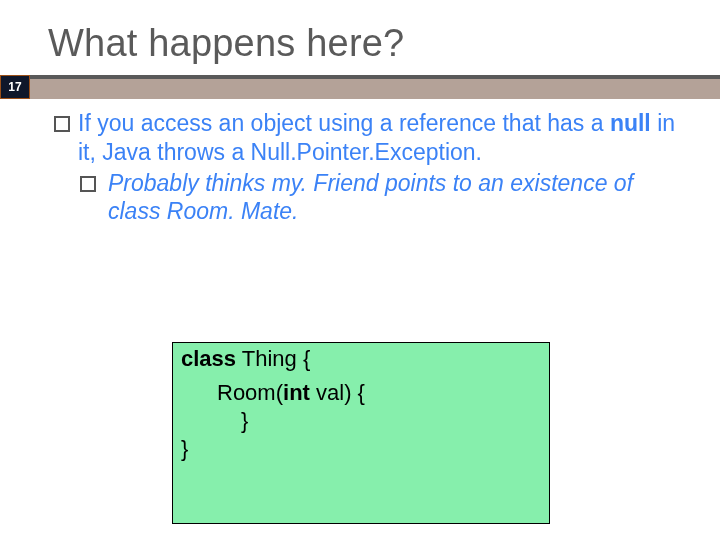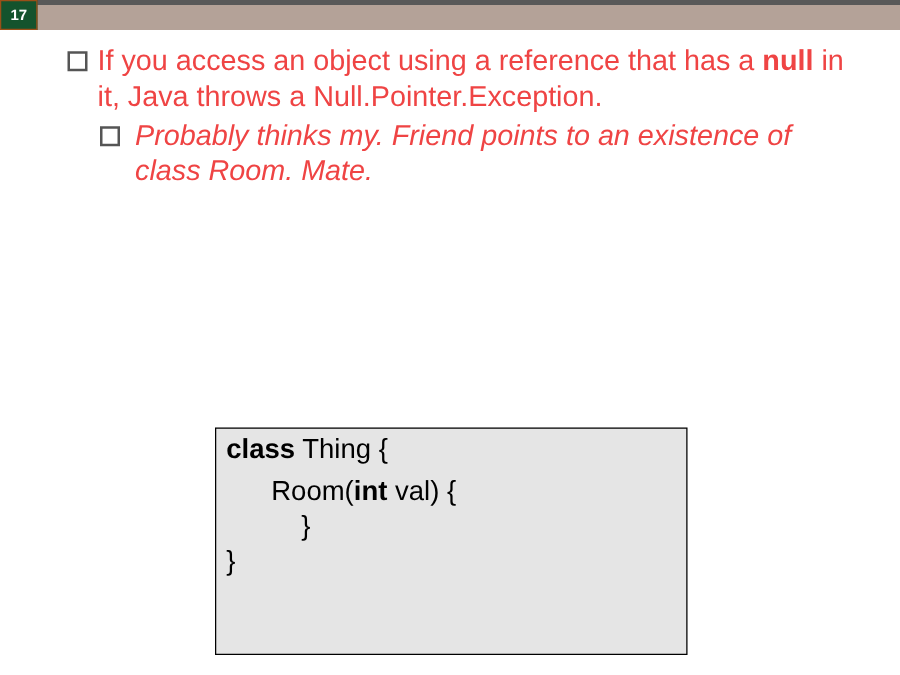--- a/index.html
+++ b/index.html
@@ -13,63 +13,64 @@
     letter-spacing: 0.2px;
   }
   .rule-dark {
     height: 4px; background: #595959; width: 100%;
   }
   .band {
     height: 20px; background: #b4a298; width: 100%; position: relative;
   }
   .pagebox {
     position: absolute; left: 0; top: -4px; width: 30px; height: 24px;
-    background: #14532d; color: #fff; font-size: 12px; font-weight: 700;
+    background: #0f172a; color: #fff; font-size: 12px; font-weight: 700;
     display: flex; align-items: center; justify-content: center;
     border: 1px solid #9a4f18;
   }
   .body {
     padding: 10px 36px 0 54px;
     font-size: 23px;
-    color: #ef4444;
+    color: #3b82f6;
     line-height: 1.25;
   }
   .b1 { position: relative; padding-left: 24px; margin-bottom: 2px; }
   .b1::before {
     content: ""; position: absolute; left: 0; top: 7px;
     width: 12px; height: 12px; border: 2px solid #555; background: transparent;
   }
   .b2 { position: relative; padding-left: 54px; margin-left: 0; font-style: italic; }
   .b2::before {
     content: ""; position: absolute; left: 26px; top: 7px;
     width: 12px; height: 12px; border: 2px solid #555; background: transparent;
   }
   .codebox {
     position: absolute;
     left: 172px; top: 342px;
     width: 378px; height: 182px;
-    background: #e5e5e5;
+    background: #86efac;
     border: 1px solid #000;
     padding: 2px 8px 4px 8px;
     font-size: 22px;
     line-height: 1.28;
     color: #000;
     font-family: Arial, Helvetica, sans-serif;
   }
   .kw { font-weight: 700; }
   .dim { color: #7a7a7a; }
   .ind1 { padding-left: 36px; display: block; }
   .ind2 { padding-left: 90px; display: block; }
   .ind3 { padding-left: 60px; display: block; }
 </style>
 </head>
 <body>
 
 <div class="slide">
 
+  <div class="title">What happens here?</div>
 
   <div class="rule-dark"></div>
   <div class="band">
     <div class="pagebox">17</div>
   </div>
 
   <div class="body">
 
     <div class="b1">
       <span>If you access an object using a reference that has a </span><span class="kw">null</span><span> in it, Java throws a </span><span>Null.Pointer.Exception</span><span>.</span>

